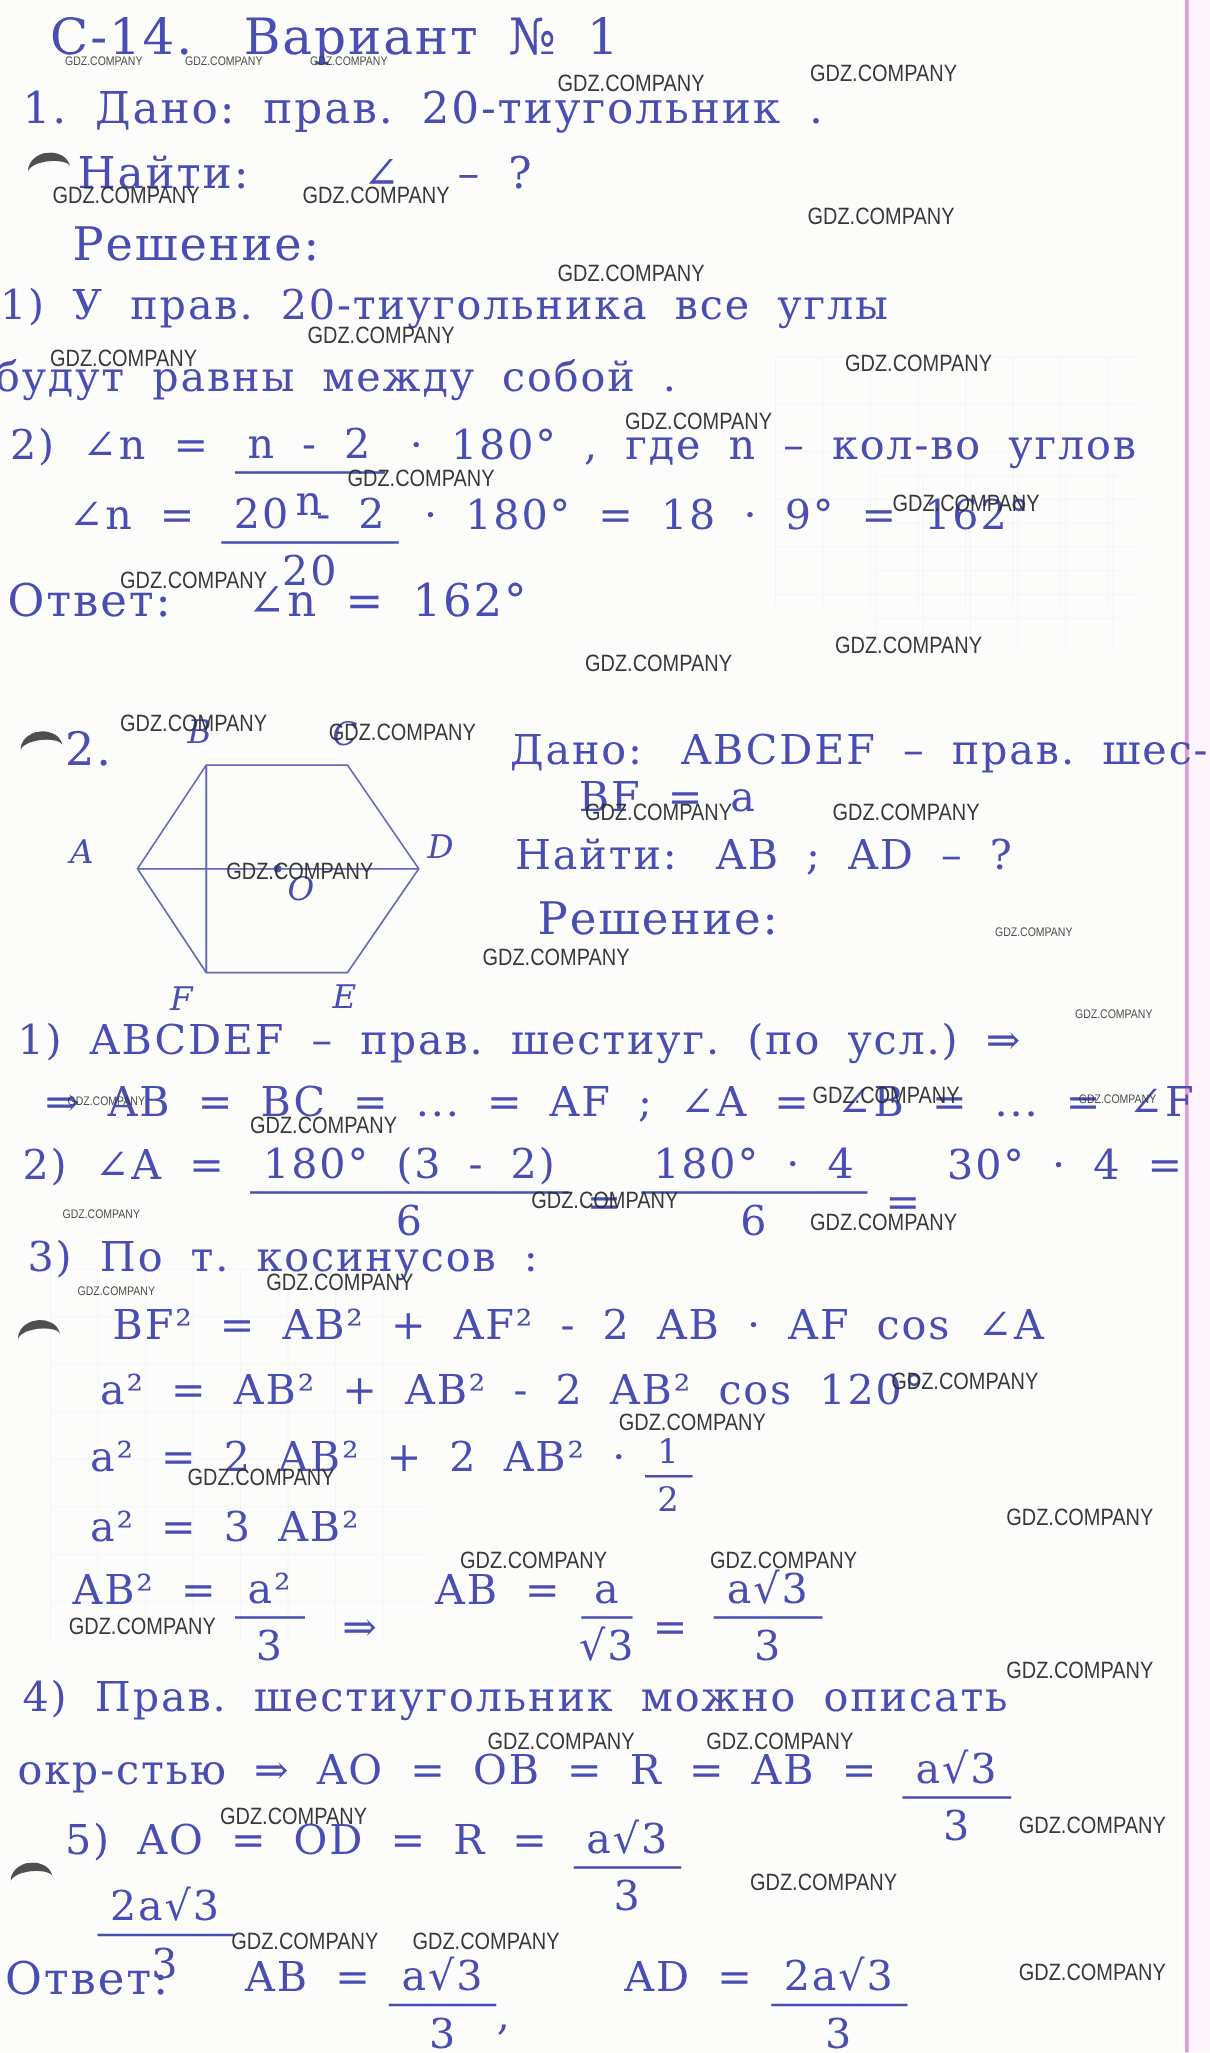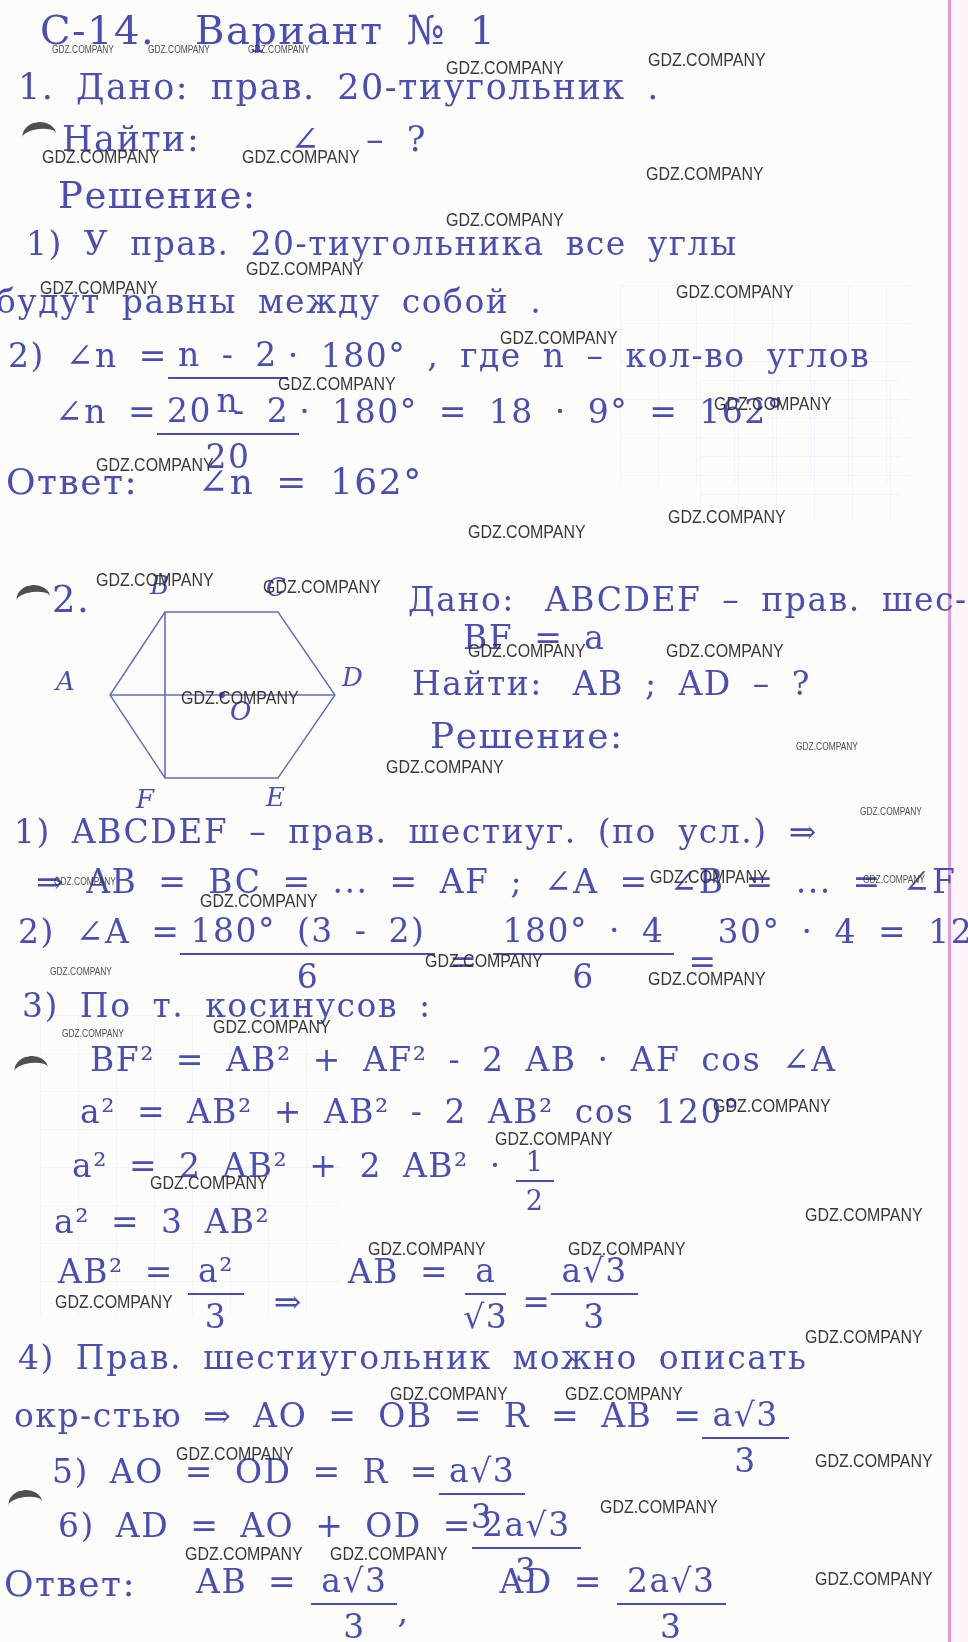--- a/index.html
+++ b/index.html
@@ -31,21 +31,21 @@
     font-size:33px;letter-spacing:1.5px;word-spacing:9px;
     white-space:nowrap;line-height:1.2;z-index:2;
   }
   .hw.big{font-size:40px;}
   .hw.flexline{display:flex;align-items:flex-start;}
   .frac{display:inline-flex;flex-direction:column;align-items:center;vertical-align:top;}
   .frac .num{padding:0 10px 3px;border-bottom:2.3px solid var(--ink);line-height:1.15;}
   .frac .den{padding-top:3px;line-height:1.15;}
   .frac.small{font-size:27px;}
   .low{transform:translateY(30px);}
-  .sp14{margin-left:14px;} .sp20{} .sp30{margin-left:30px;}
+  .sp14{margin-left:14px;} .sp20{margin-left:20px;} .sp30{margin-left:30px;}
   .sp45{margin-left:45px;} .sp60{margin-left:60px;} .sp90{margin-left:90px;}
   
   .wm{
     position:absolute;color:var(--wm);z-index:3;
     font-family:"Liberation Sans", sans-serif;font-weight:400;
     transform:scaleX(.84);transform-origin:left top;
     letter-spacing:0px;white-space:nowrap;opacity:.95;pointer-events:none;
   }
   .wm.m{font-size:19px;}
   .wm.t{font-size:10px;opacity:.85;}
@@ -74,21 +74,21 @@
 <div class="hw" style="left:18px;top:66px;font-size:35px"><span>1. Дано:   прав. 20-тиугольник .</span></div>
 
 <div class="hw flexline" style="left:62px;top:118px;font-size:35px">
   <span>Найти:</span>
   <span class="sp90">∠</span>
   <span class="sp45">– ?</span>
 </div>
 
 <div class="hw" style="left:58px;top:174px;font-size:37px"><span>Решение:</span></div>
 
-<div class="hw" style="left:26px;top:224px"><span>1) У  прав.  20-тиугольника  все  углы</span></div>
+<div class="hw" style="left:0;top:224px"><span>1) У  прав.  20-тиугольника  все  углы</span></div>
 <div class="hw" style="left:-4px;top:282px"><span>будут  равны  между  собой .</span></div>
 
 <div class="hw flexline" style="left:8px;top:336px">
   <span>2)  ∠n  =</span>
   <span class="frac sp20">
     <span class="num">n - 2</span>
     <span class="den">n</span>
   </span>
   <span class="sp20">· 180° ,   где  n – кол-во  углов</span>
 </div>
@@ -159,21 +159,21 @@
 <div class="hw" style="left:80px;top:1092px"><span>a² =  AB² + AB² - 2 AB² cos 120°</span></div>
 
 <div class="hw flexline" style="left:72px;top:1146px">
   <span>a² =  2 AB² + 2 AB²  ·</span>
   <span class="frac small sp14">
     <span class="num">1</span>
     <span class="den">2</span>
   </span>
 </div>
 
-<div class="hw" style="left:54px;top:1202px"><span>a² =   3 AB²</span></div>
+<div class="hw" style="left:72px;top:1202px"><span>a² =   3 AB²</span></div>
 
 <div class="hw flexline" style="left:58px;top:1252px">
   <span>AB² =</span>
   <span class="frac sp14">
     <span class="num">a²</span>
     <span class="den">3</span>
   </span>
   <span class="low sp30">⇒</span>
   <span class="sp45">AB  =</span>
   <span class="frac sp14">
@@ -199,21 +199,20 @@
 
 <div class="hw flexline" style="left:52px;top:1452px">
   <span>5)  AO = OD = R  =</span>
   <span class="frac sp20">
     <span class="num">a√3</span>
     <span class="den">3</span>
   </span>
 </div>
 
 <div class="hw flexline" style="left:58px;top:1506px">
-  <span>6)  AD = AO + OD  =</span>
   <span class="frac sp20">
     <span class="num">2a√3</span>
     <span class="den">3</span>
   </span>
 </div>
 
 <div class="hw flexline" style="left:4px;top:1562px">
   <span style="font-size:36px">Ответ:</span>
   <span class="sp60">AB =</span>
   <span class="frac sp14">

